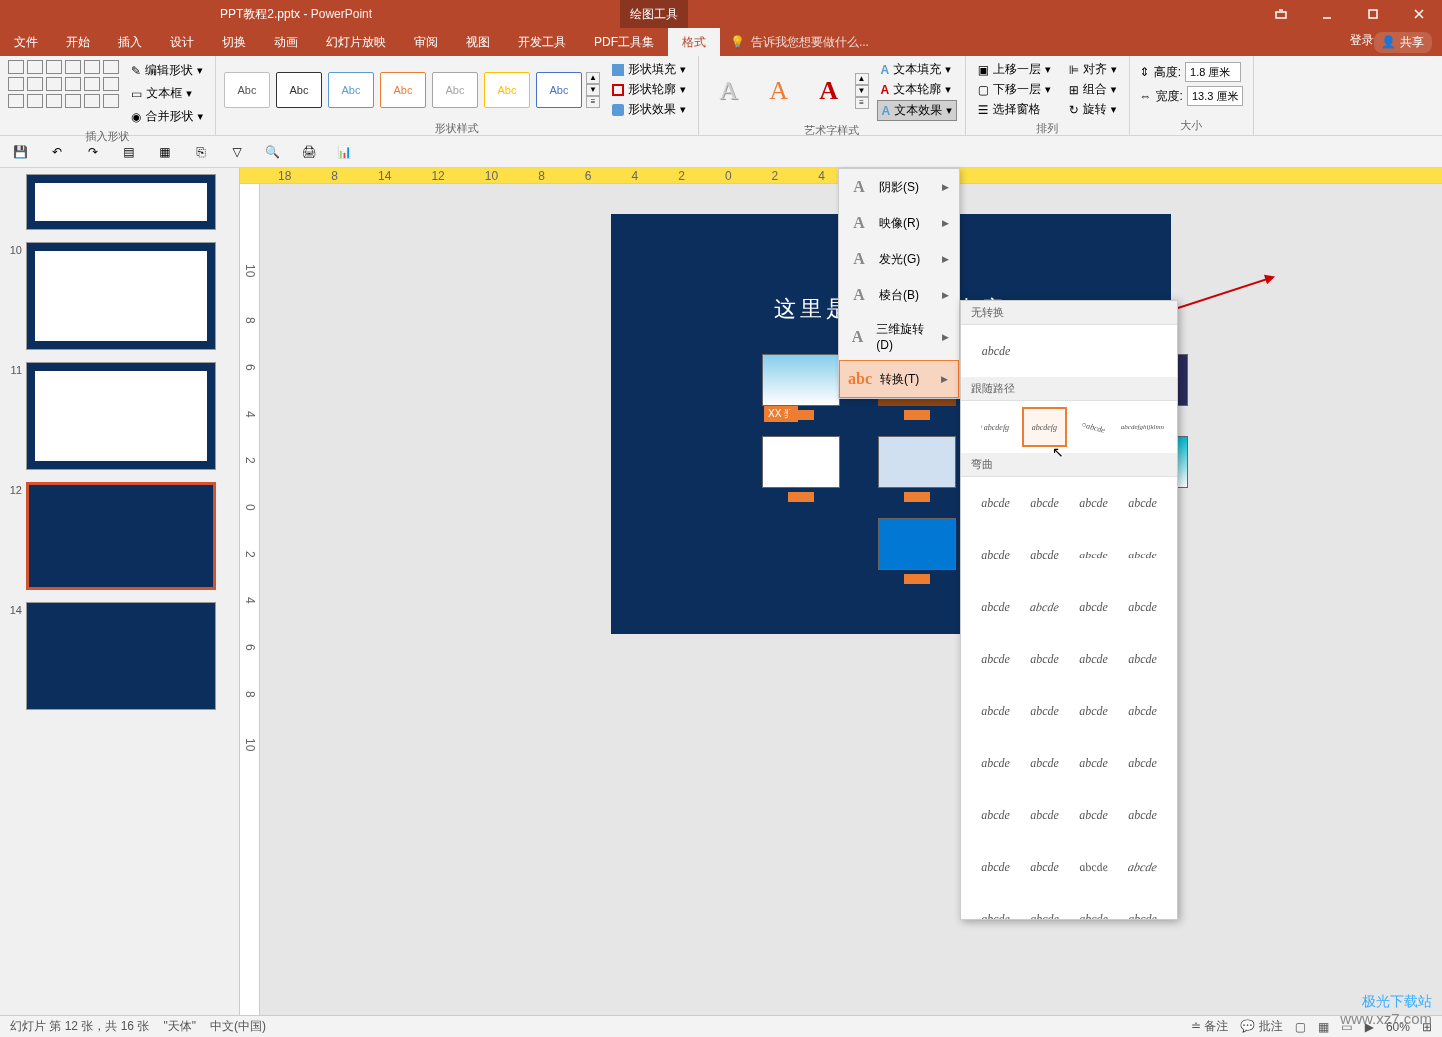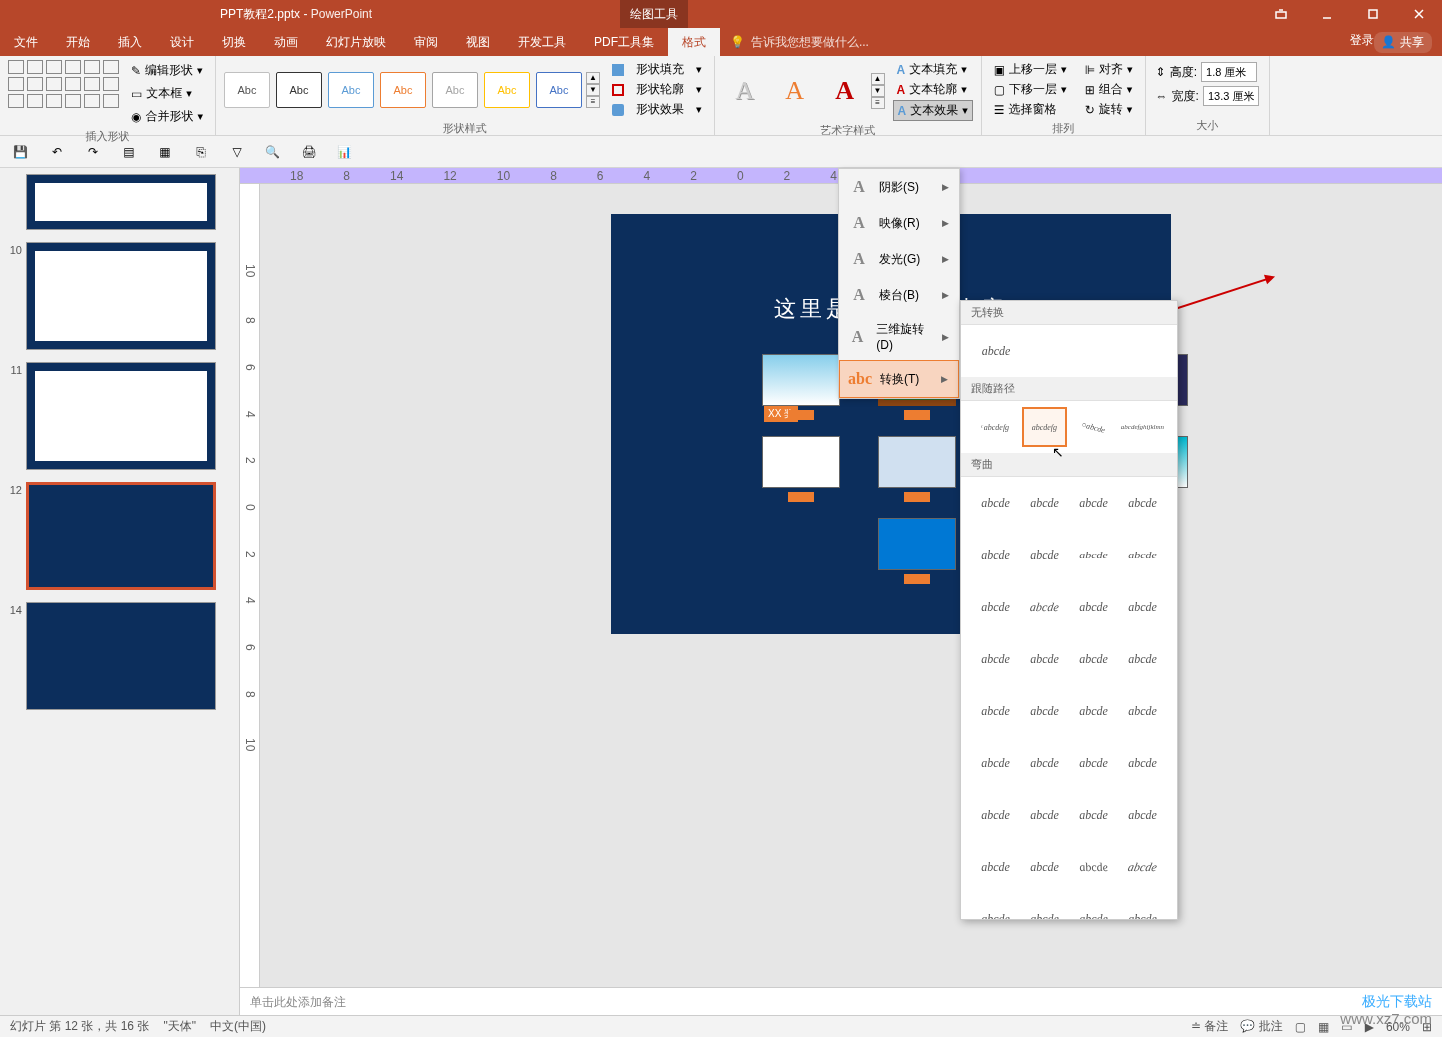--- a/index.html
+++ b/index.html
@@ -29,21 +29,21 @@
 .style-box.s1{background:#fff;color:#555}
 .style-box.s2{background:#fff;border-color:#333;color:#333}
 .style-box.s3{background:#fff;border-color:#5b9bd5;color:#5b9bd5}
 .style-box.s4{background:#fff;border-color:#ed7d31;color:#ed7d31}
 .style-box.s5{background:#fff;border-color:#a5a5a5;color:#a5a5a5}
 .style-box.s6{background:#fff;border-color:#ffc000;color:#ffc000}
 .style-box.s7{background:#fff;border-color:#4472c4;color:#4472c4}
 .style-nav{display:flex;flex-direction:column;margin-left:4px}
 .style-nav div{width:14px;height:12px;border:1px solid #aaa;cursor:pointer;display:flex;align-items:center;justify-content:center;font-size:8px}
 .shape-options{display:flex;flex-direction:column;gap:1px;margin-left:8px}
-.shape-opt{display:flex;align-items:center;gap:12px;padding:1px 4px;cursor:pointer;font-size:11px}
+.shape-opt{display:flex;align-items:center;gap:4px;padding:1px 4px;cursor:pointer;font-size:11px}
 .icon-sq{width:12px;height:12px;display:inline-block}
 .wordart-row{display:flex;gap:6px;align-items:center}
 .wa-box{width:44px;height:36px;display:flex;align-items:center;justify-content:center;font-size:26px;font-weight:300;font-family:serif;cursor:pointer}
 .wa1{color:#ccc;text-shadow:1px 1px 0 #999}
 .wa2{color:#ed7d31}
 .wa3{color:#c00000;font-weight:bold}
 .text-options{display:flex;flex-direction:column;gap:1px;margin-left:8px}
 .text-opt{display:flex;align-items:center;gap:4px;padding:1px 4px;cursor:pointer;font-size:11px}
 .text-opt.active{background:#d0d0d0;border:1px solid #888}
 .arrange-col{display:flex;flex-direction:column;gap:1px}
@@ -53,21 +53,21 @@
 .qat{background:#f3f3f3;height:32px;display:flex;align-items:center;padding:0 12px;gap:18px;border-bottom:1px solid #d4d4d4}
 .qat-btn{width:18px;height:18px;cursor:pointer;display:flex;align-items:center;justify-content:center}
 .content-area{display:flex;height:calc(100vh - 188px);background:#e6e6e6}
 .slide-panel{width:240px;background:#f0f0f0;border-right:1px solid #ccc;overflow-y:auto;position:relative}
 .slide-thumb-wrap{display:flex;padding:6px 4px;gap:4px}
 .slide-num{width:18px;text-align:right;color:#555;font-size:11px;padding-top:2px}
 .slide-thumb{width:190px;height:108px;background:#0c2e5c;border:1px solid #999;cursor:pointer;position:relative;overflow:hidden}
 .slide-thumb.selected{border:3px solid #d35230}
 .thumb-content{position:absolute;inset:8px;background:#fff}
 .editor-area{flex:1;display:flex;flex-direction:column;position:relative}
-.ruler-h{height:16px;background:#c4b5fd;border-bottom:1px solid #ccc;position:relative;font-size:9px;color:#666;display:flex;align-items:center;padding-left:30px}
+.ruler-h{height:16px;background:#fde047;border-bottom:1px solid #ccc;position:relative;font-size:9px;color:#666;display:flex;align-items:center;padding-left:18px}
 .ruler-h span{margin:0 20px}
 .editor-body{flex:1;display:flex;position:relative;overflow:hidden}
 .ruler-v{width:20px;background:#fff;border-right:1px solid #ccc;display:flex;flex-direction:column;align-items:center;font-size:9px;color:#666;padding-top:60px}
 .ruler-v span{margin:20px 0;writing-mode:vertical-rl}
 .slide-canvas{flex:1;display:flex;align-items:flex-start;justify-content:center;padding:30px 0 0 80px}
 .slide{width:560px;height:420px;background:#0c2e5c;position:relative}
 .slide-title{position:absolute;top:80px;width:100%;text-align:center;color:#fff;font-size:22px;letter-spacing:4px}
 .img-grid{position:absolute;top:140px;left:150px;display:grid;grid-template-columns:repeat(4,80px);gap:16px 36px}
 .img-cell{display:flex;flex-direction:column;align-items:center;gap:4px}
 .img-box{width:78px;height:52px;background:#fff;border:1px solid #666}
@@ -381,21 +381,20 @@
                 <div class="img-label"></div>
               </div>
             <div class="img-cell">
                 <div class="img-box" style="background:linear-gradient(135deg,#c00,#800)"></div>
                 <div class="img-label"></div>
               </div>
           </div>
         </div>
       </div>
     </div>
-    <div class="notes-area">单击此处添加备注</div>
   </div>
 </div>
 
 <div class="dropdown-menu">
   <div class="dd-item">
       <span class="dd-icon">A</span>
       <span>阴影(S)</span>
       <span class="dd-arrow">▶</span>
     </div>
   <div class="dd-item">

